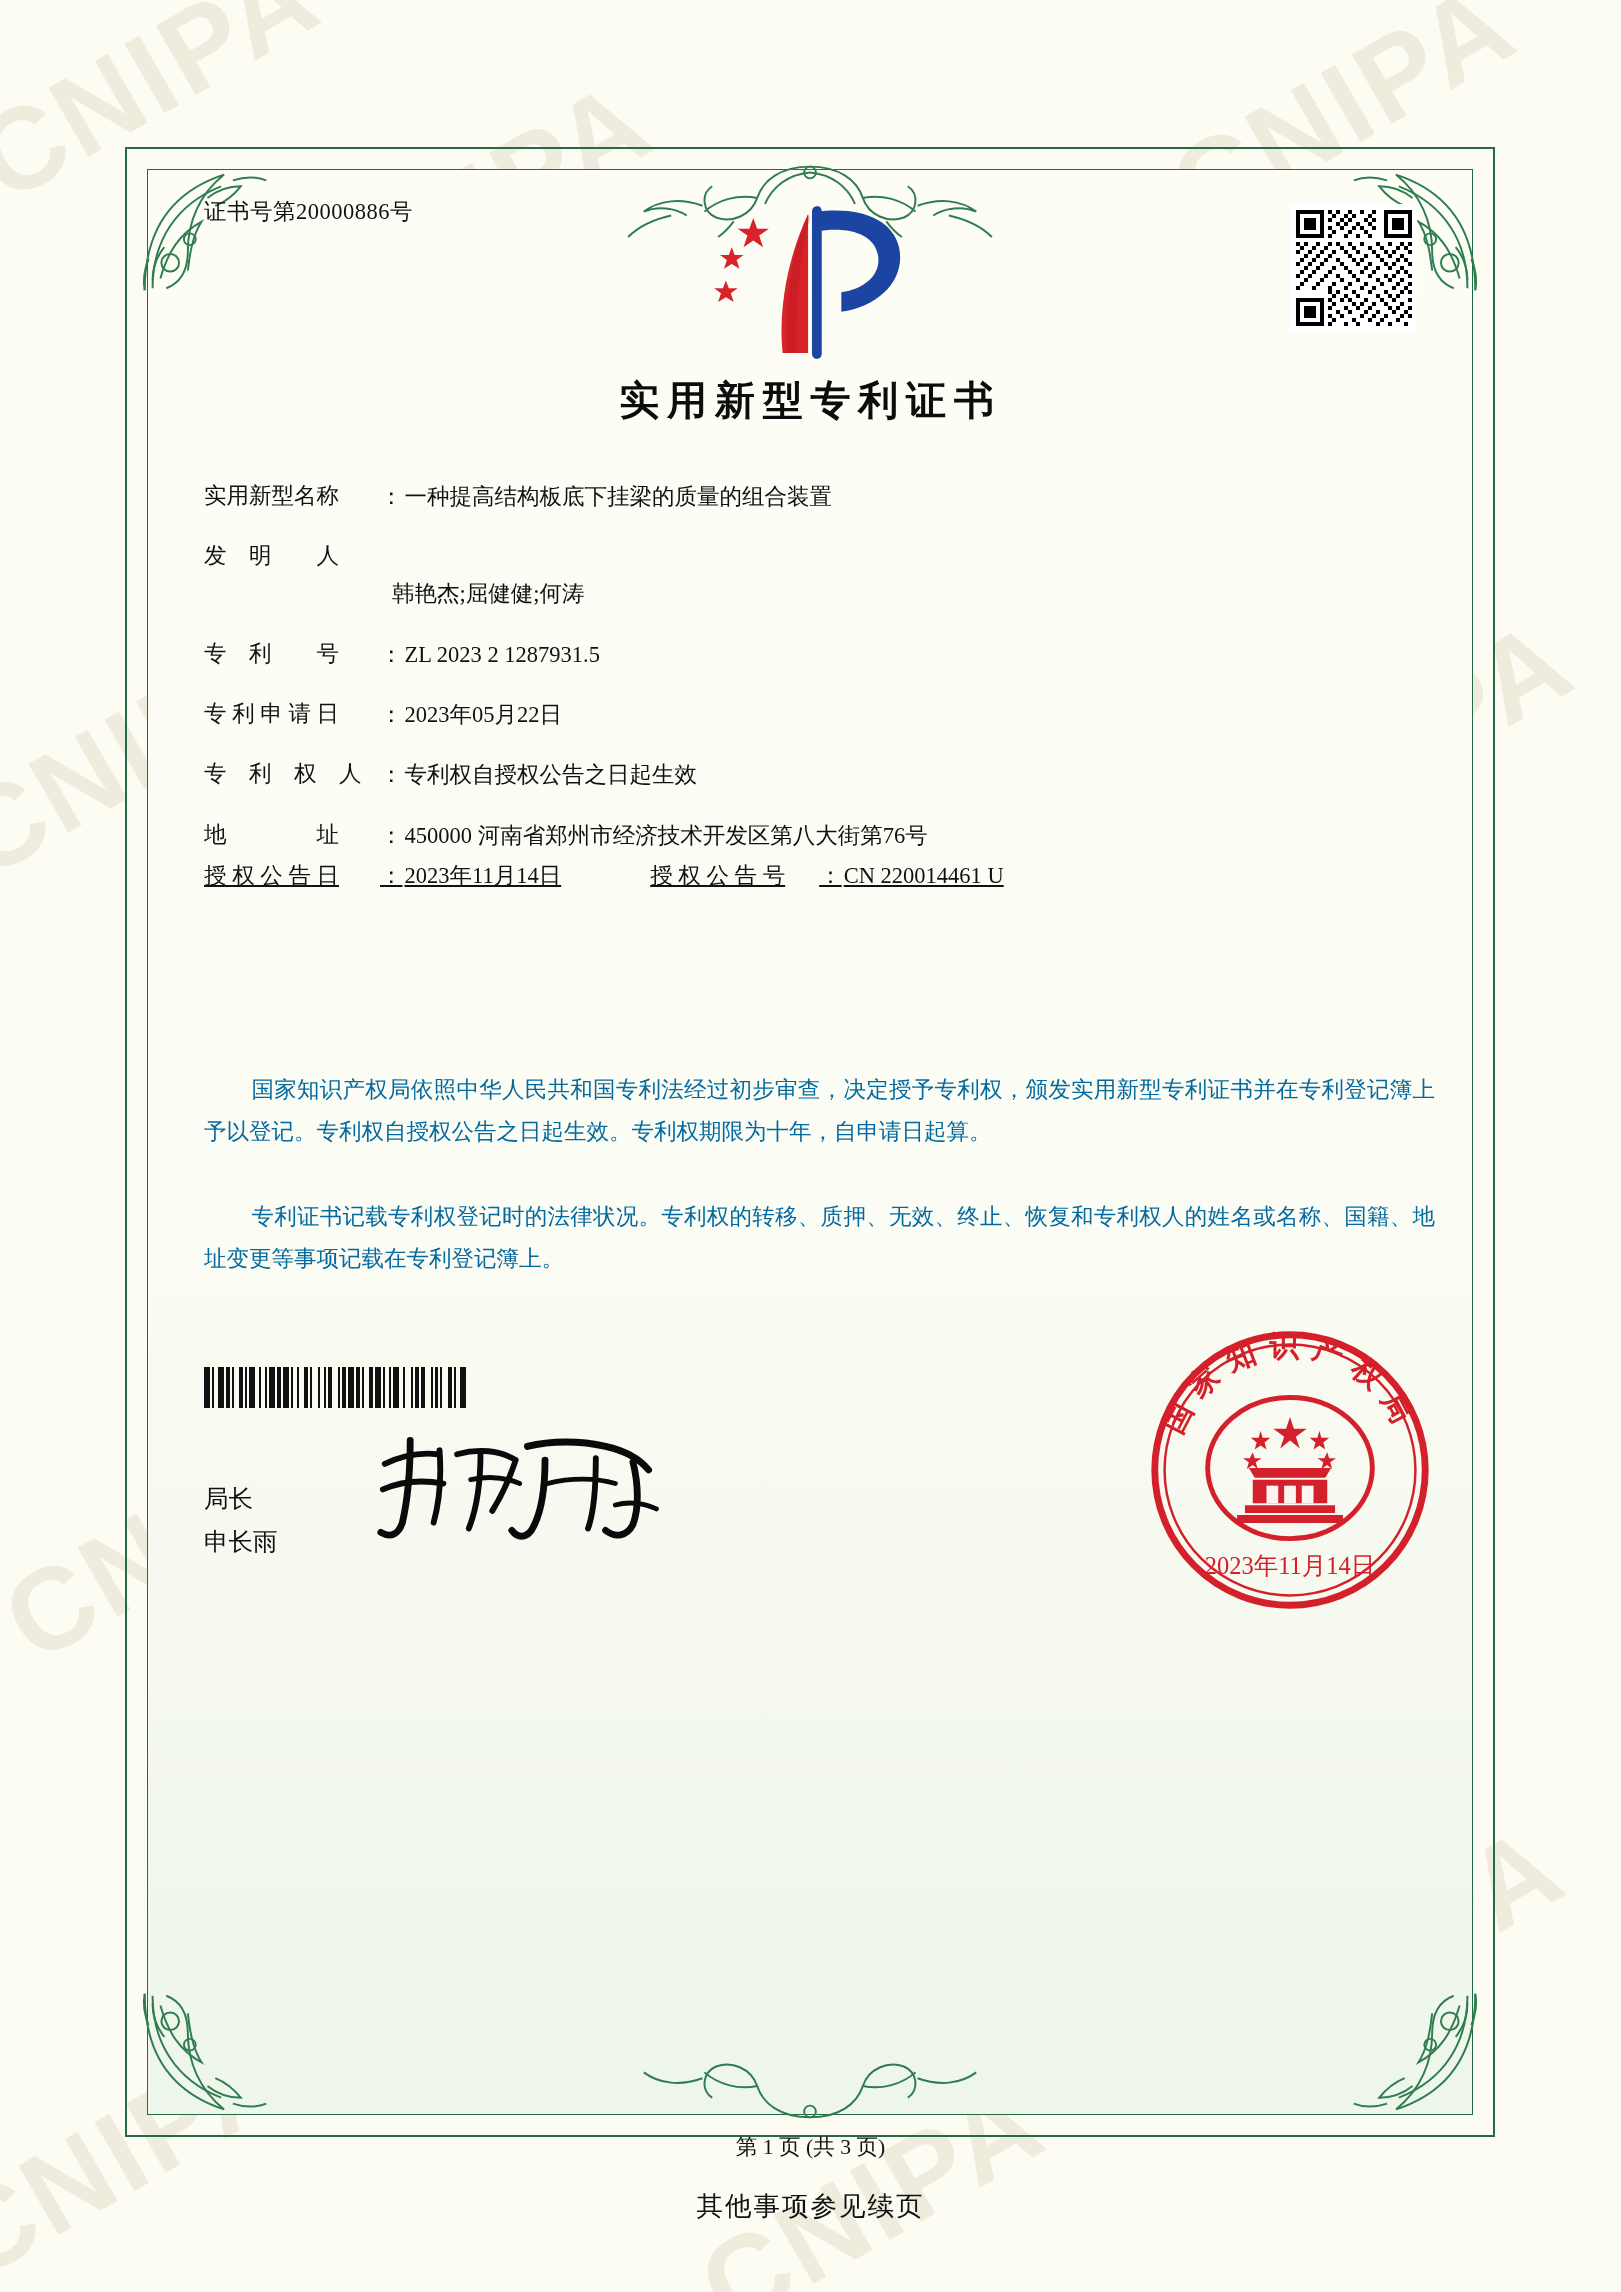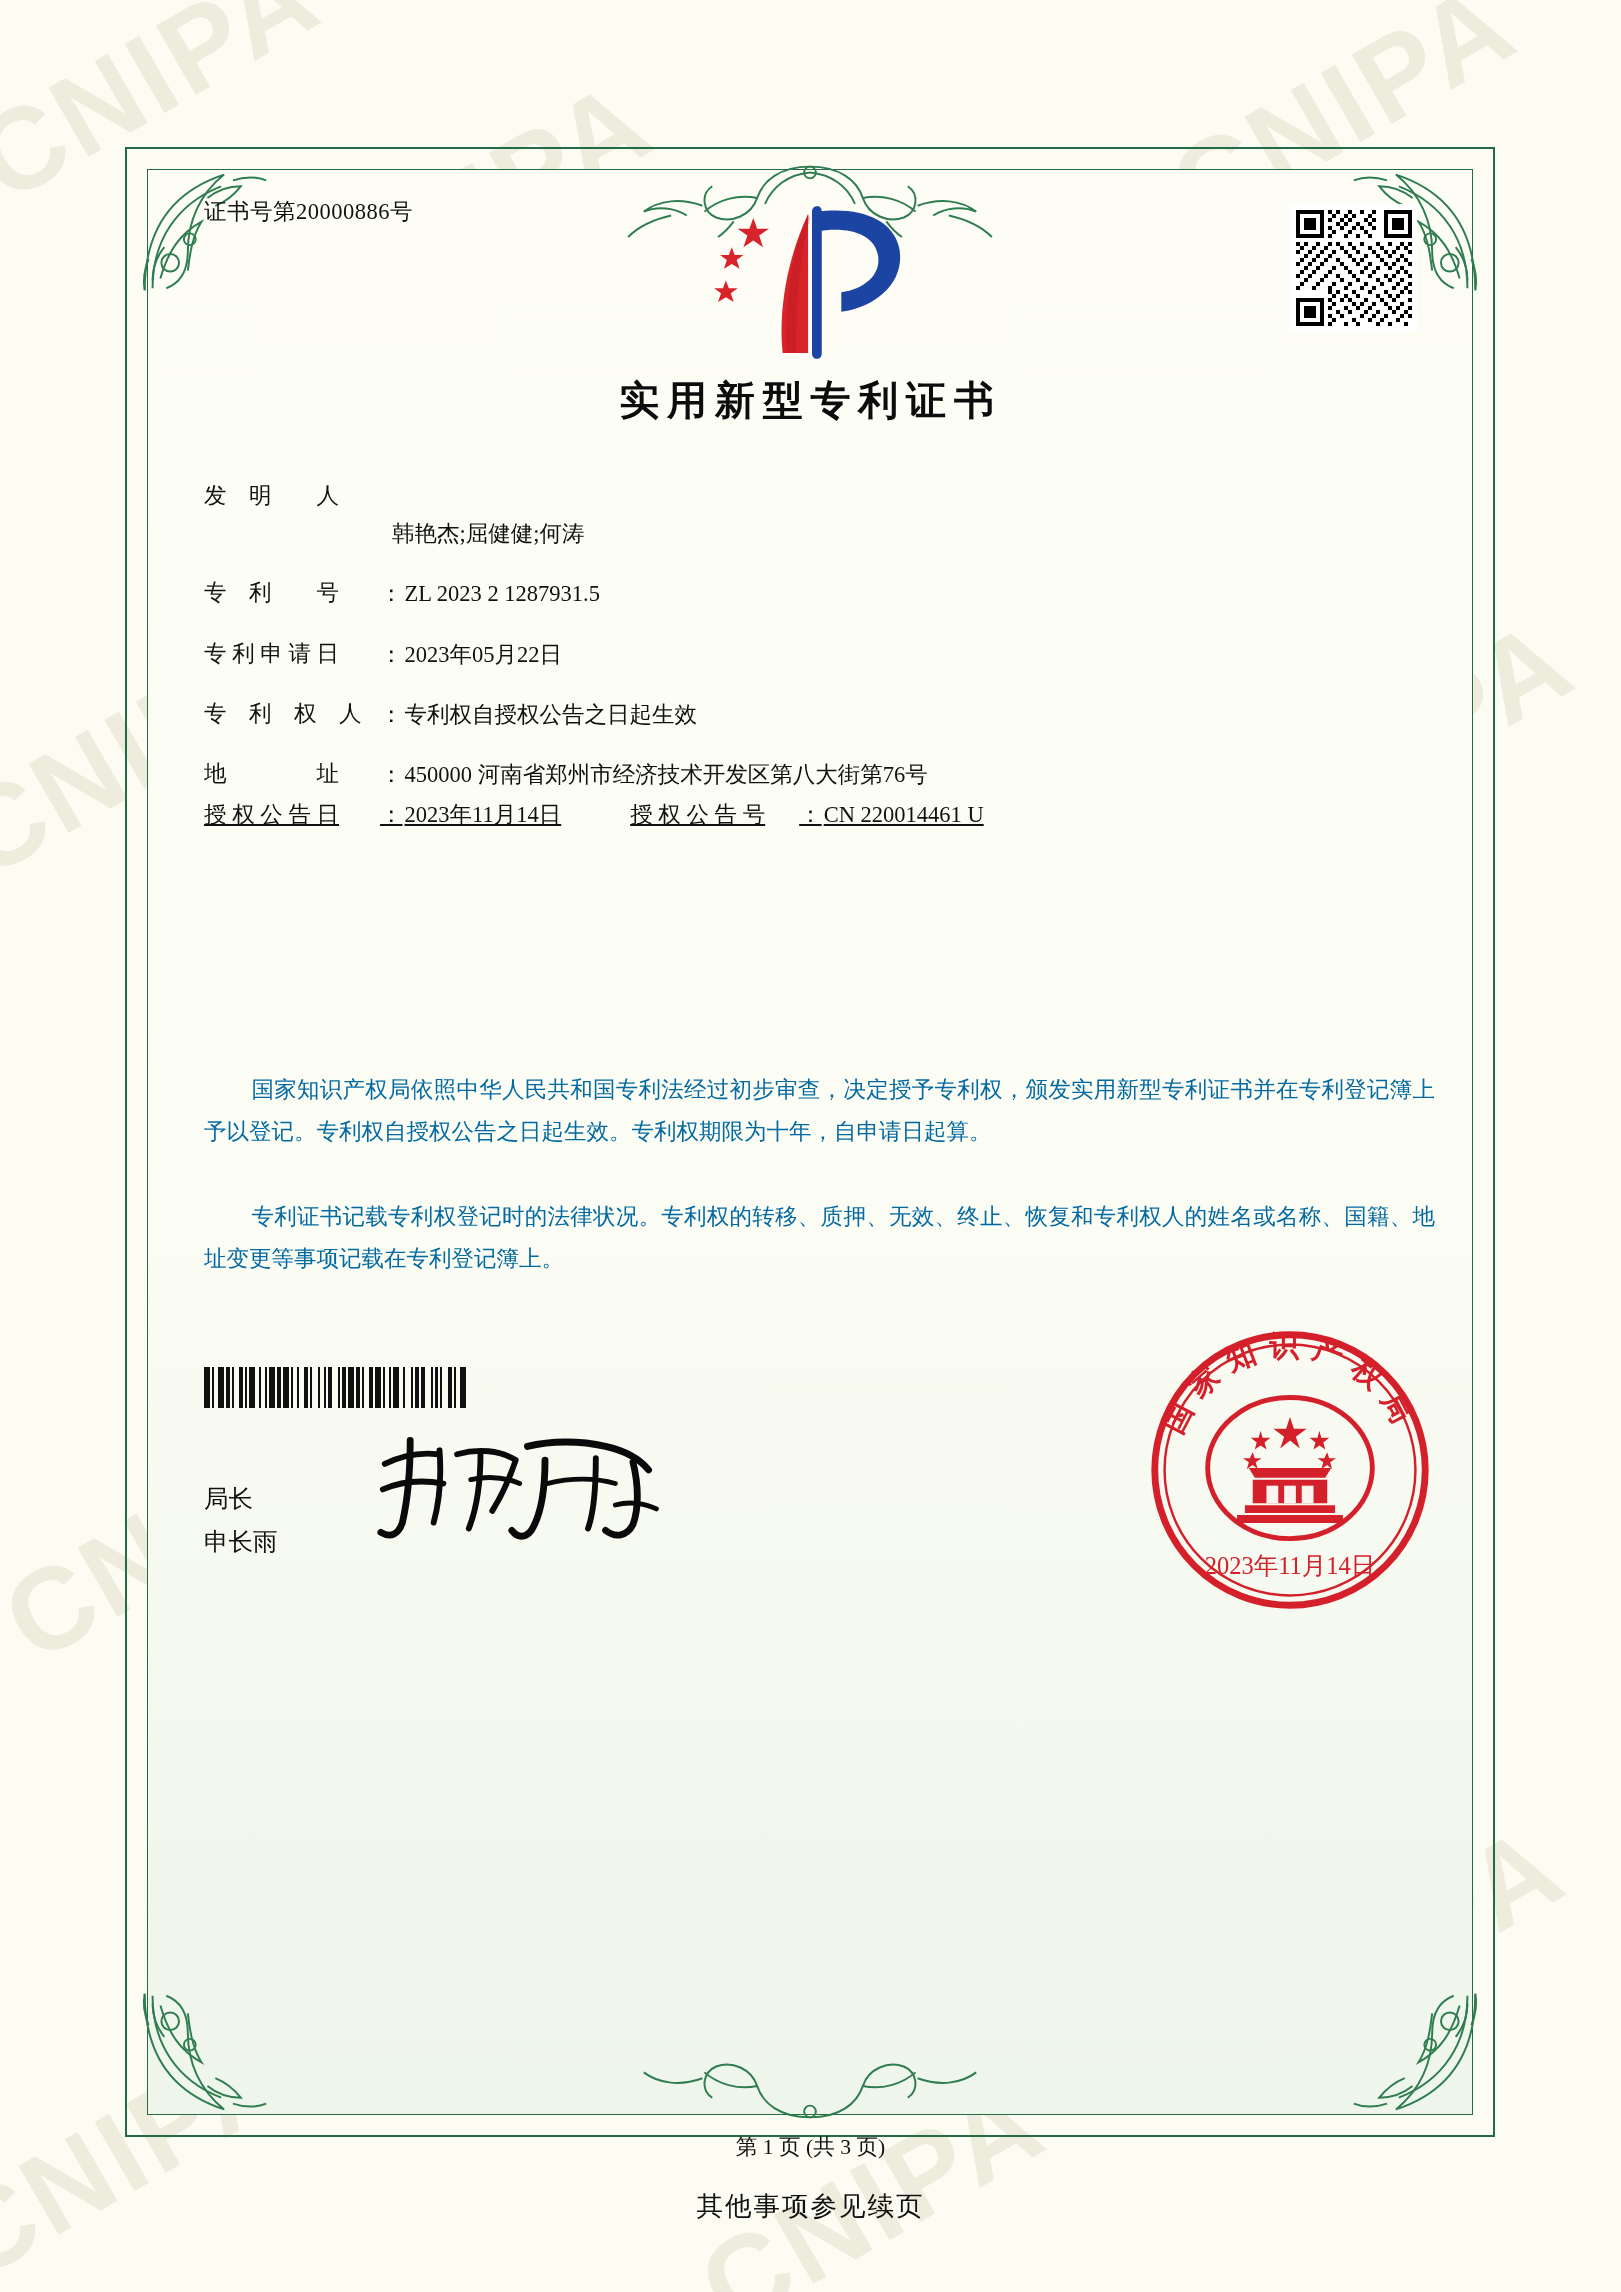--- a/index.html
+++ b/index.html
@@ -180,21 +180,21 @@
     align-items: flex-start;
     margin-bottom: 25.5px;
   }
   .half {
     display: flex;
     align-items: center;
     text-decoration: underline;
   }
   .half.second { margin-left: 69px; }
   .lbl-w5 { width: 176px; flex: none; display: flex; justify-content: space-between; }
-  .lbl-w5b { width: 169px; flex: none; display: flex; justify-content: space-between; }
+  .lbl-w5b { width: 169px; flex: none; display: flex; justify-content: space-between; margin-left: 20px; }
 
   .para {
     position: absolute;
     left: 145px;
     right: 127px;
     font-size: 22.5px;
     line-height: 1.85;
     color: #0369a1;
     text-align: justify;
   }
@@ -606,20 +606,24 @@
         <polygon points="34,52 37,60 46,60 39,65 42,74 34,69 26,74 29,65 22,60 31,60"></polygon>
         <polygon points="28,86 31,94 40,94 33,99 36,108 28,103 20,108 23,99 16,94 25,94"></polygon>
       </g>
     </svg>
   </div>
 
   <div class="title">实用新型专利证书</div>
 
   <div class="fields">
 
+    <div class="row">
+      <div class="lbl">实用新型名称</div>
+      <div class="val"><span class="colon">：</span><span>一种提高结构板底下挂梁的质量的组合装置</span></div>
+    </div>
 
     <div class="row tight">
       <div class="lbl">发　明　　人</div>
     </div>
     <div class="cont-line">韩艳杰;屈健健;何涛</div>
 
     <div class="row">
       <div class="lbl">专　利　　号</div>
       <div class="val"><span class="colon">：</span><span>ZL 2023 2 1287931.5</span></div>
     </div>

